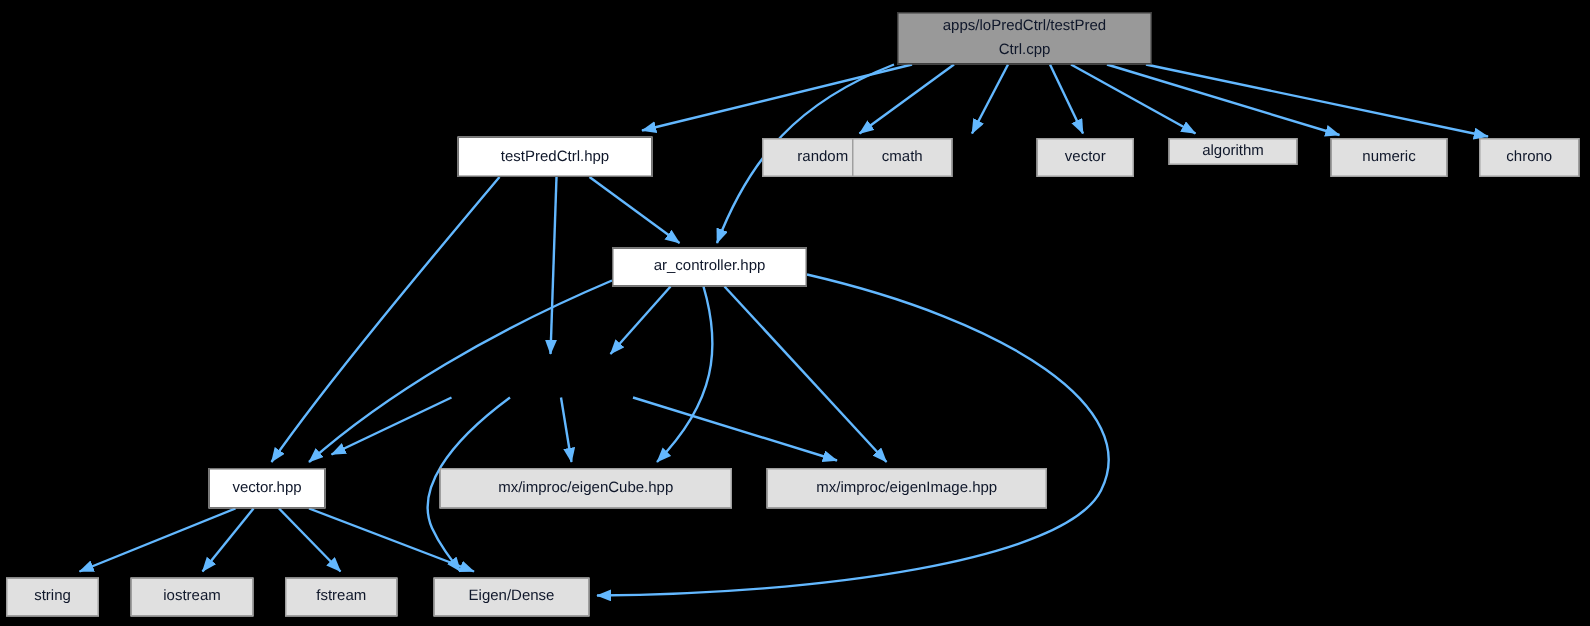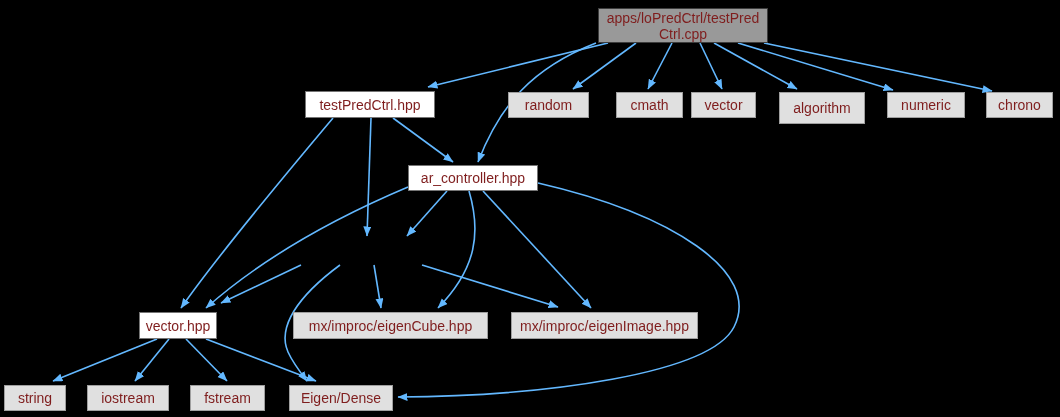--- a/index.html
+++ b/index.html
@@ -1,20 +1,20 @@
 <!DOCTYPE html>
 <html><head>
 <meta charset="utf-8">
 <style>
   html,body{margin:0;padding:0;background:#000;}
   #stage{position:relative;width:1060px;height:417px;background:#000;overflow:hidden;
          font-family:"Liberation Sans", sans-serif;}
   #edge-layer{position:absolute;left:0;top:0;width:1060px;height:417px;}
   .node{position:absolute;display:flex;align-items:center;justify-content:center;
-        box-sizing:border-box;font-size:14px;color:#7f1d1d;white-space:pre-line;
+        box-sizing:border-box;font-size:10px;color:#0f172a;white-space:pre-line;
         text-align:center;line-height:16px;}
   .node.leaf{background:#e0e0e0;border:1.2px solid #9f9f9f;}
   .node.linked{background:#ffffff;border:1.2px solid #757575;}
   .node.focus{background:#999999;border:1.5px solid #3d3d3d;}
   path.edge{stroke:#63b8ff;stroke-width:1.6;fill:none;}
 </style>
 </head>
 <body>
 
 <div id="stage">
@@ -51,25 +51,25 @@
     <path class="edge" marker-end="url(#arrow)" d="M206,339 L316,381"></path>
   </svg>
 
   <div class="node focus" style="left:598px;top:8px;width:170px;height:35px;">apps/loPredCtrl/testPred
 Ctrl.cpp</div>
 
   <div class="node leaf" style="left:508px;top:92px;width:81px;height:26px;">random</div>
 
   <div class="node linked" style="left:305px;top:91px;width:130px;height:27px;">testPredCtrl.hpp</div>
 
-  <div class="node leaf" style="left:616px;top:92px;width:67px;height:26px;">cmath</div>
+  <div class="node leaf" style="left:568px;top:92px;width:67px;height:26px;">cmath</div>
 
   <div class="node leaf" style="left:691px;top:92px;width:65px;height:26px;">vector</div>
 
-  <div class="node leaf" style="left:779px;top:92px;width:86px;height:32px;">algorithm</div>
+  <div class="node leaf" style="left:779px;top:92px;width:86px;height:18px;">algorithm</div>
 
   <div class="node leaf" style="left:887px;top:92px;width:78px;height:26px;">numeric</div>
 
   <div class="node leaf" style="left:986px;top:92px;width:67px;height:26px;">chrono</div>
 
   <div class="node linked" style="left:408px;top:165px;width:130px;height:26px;">ar_controller.hpp</div>
 
 
   <div class="node linked" style="left:139px;top:312px;width:78px;height:27px;">vector.hpp</div>
 

